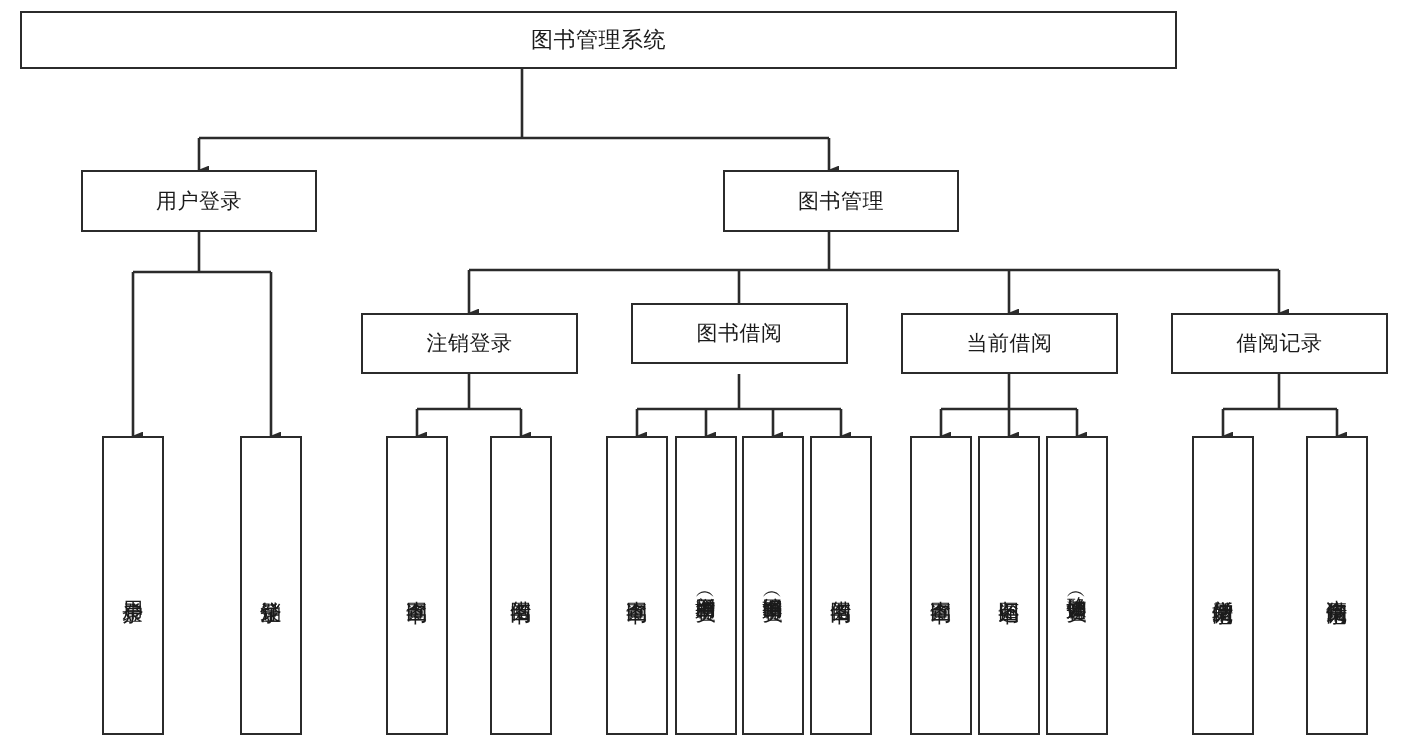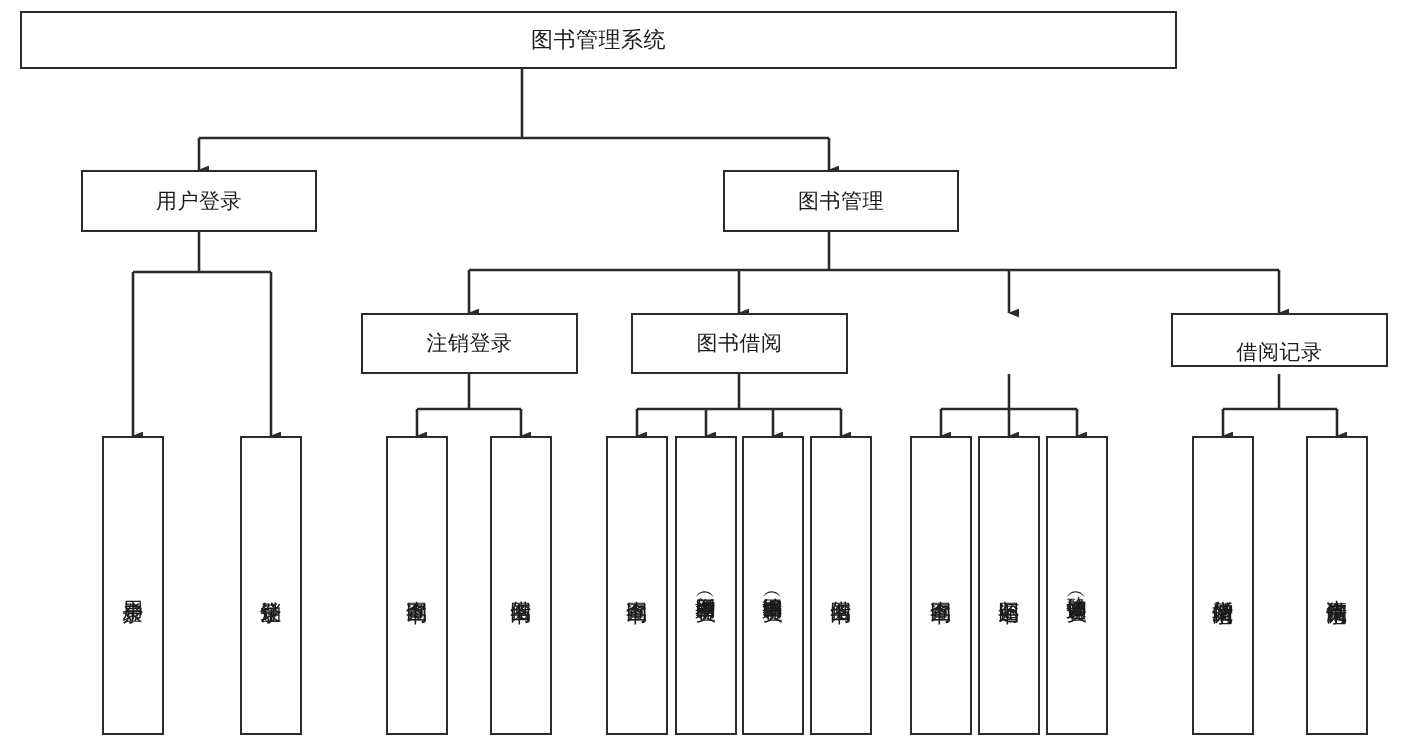--- a/index.html
+++ b/index.html
@@ -143,26 +143,29 @@
   </div>
 
   <div class="node-box h-node" style="left:711px; top:170px; width:236px; height:62px;margin-left:12px;">
     <span class="node-label">图书管理</span>
   </div>
 
   <div class="node-box h-node" style="left:361px; top:313px; width:217px; height:61px;">
     <span class="node-label">注销登录</span>
   </div>
 
-  <div class="node-box h-node" style="left:631px; top:313px; width:217px; height:61px;">
+  <div class="node-box h-node" style="left:631px; top:303px; width:217px; height:61px;">
     <span class="node-label">图书借阅</span>
   </div>
 
-
-  <div class="node-box h-node" style="left:1171px; top:313px; width:217px; height:54px;align-items:flex-end;">
+  <div class="node-box h-node" style="left:901px; top:313px; width:217px; height:61px;">
+    <span class="node-label">当前借阅</span>
+  </div>
+
+  <div class="node-box h-node" style="left:1171px; top:313px; width:217px; height:61px;">
     <span class="node-label">借阅记录</span>
   </div>
 
   <div class="node-box v-node" style="left:102px; top:436px; width:62px; height:299px;">
     <span class="node-label">用户登录</span>
   </div>
 
   <div class="node-box v-node" style="left:240px; top:436px; width:62px; height:299px;">
     <span class="node-label">注销登录</span>
   </div>

